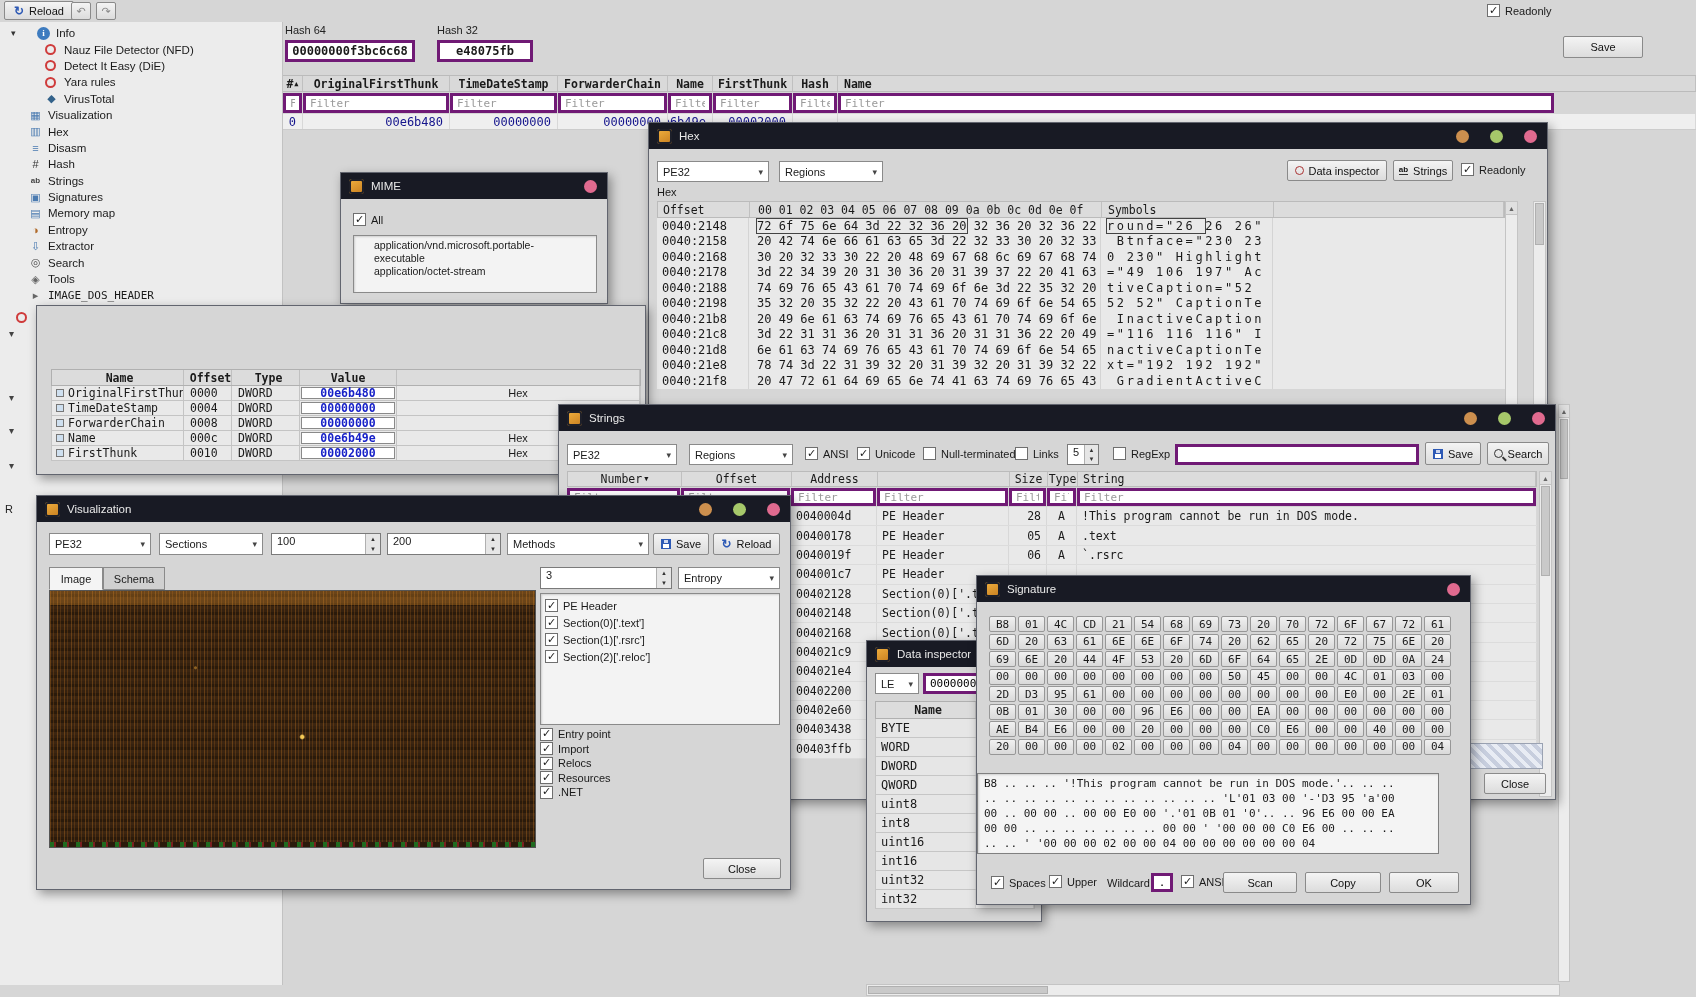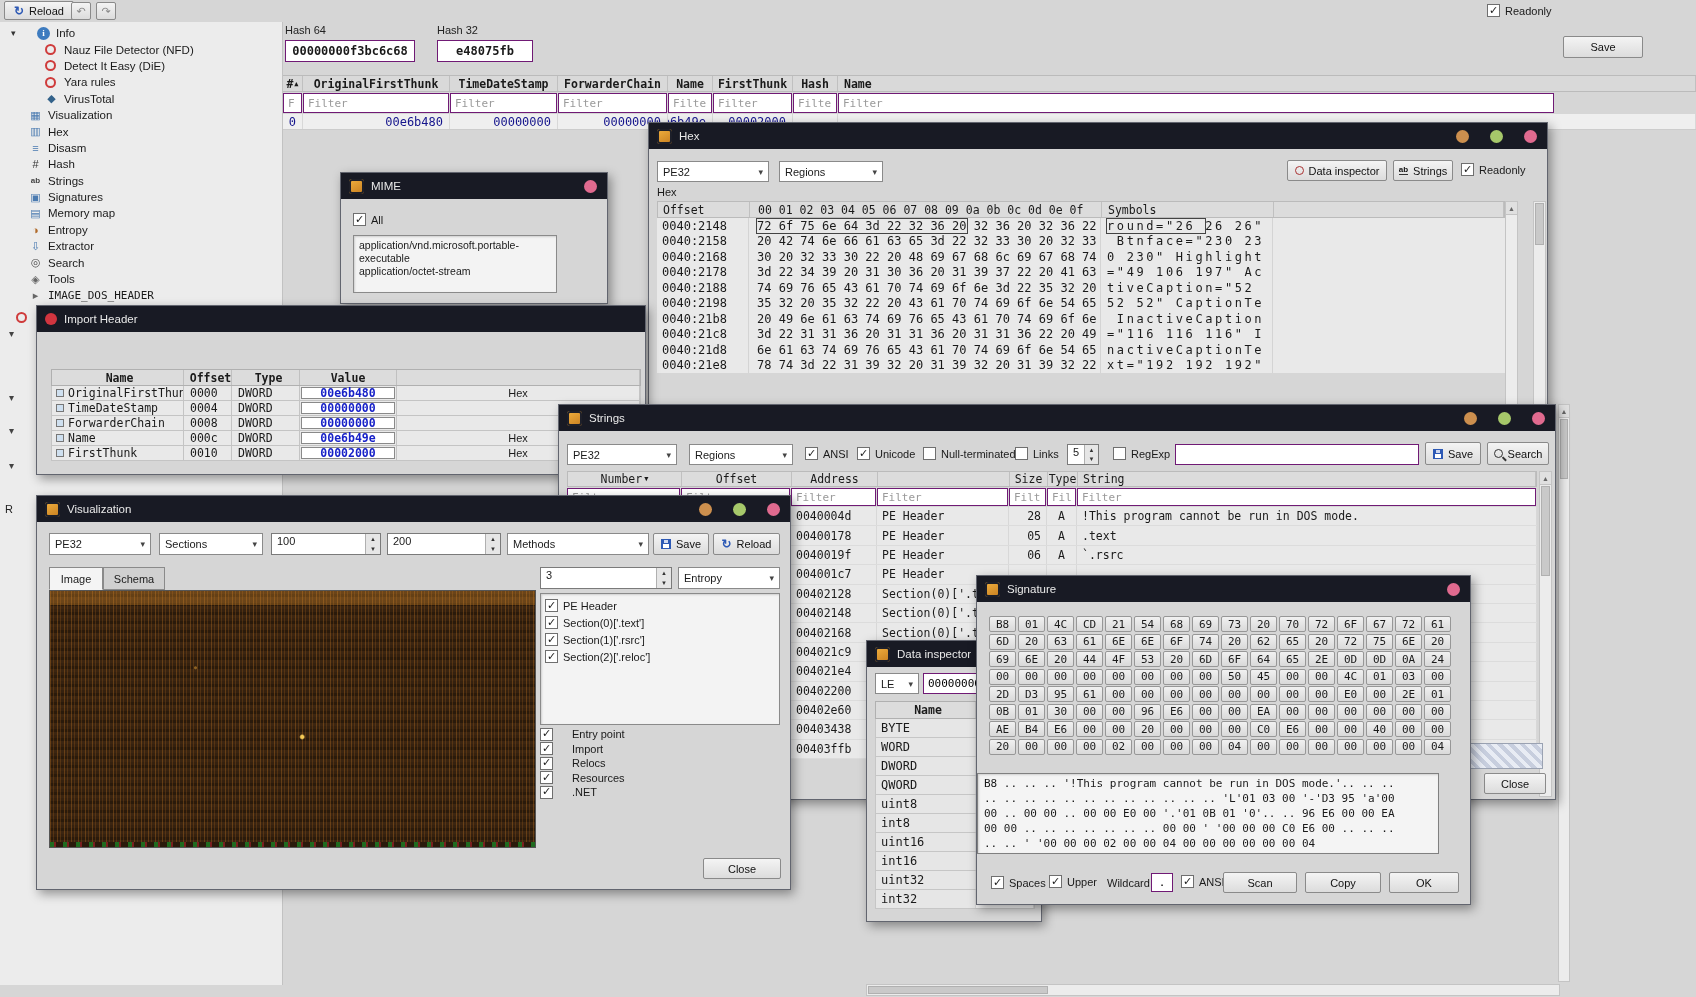--- a/index.html
+++ b/index.html
@@ -22,21 +22,21 @@
   
   .btn { display:inline-flex; align-items:center; justify-content:center; gap:5px;
          background:linear-gradient(#f4f4f4,#dcdcdc); border:1px solid #8a8a8a; border-radius:2px;
          font-size:11px; color:#111; font-family:"Liberation Sans",sans-serif; }
   .combo { display:flex; align-items:center; background:#ffffff; border:1px solid #8a8a8a; padding:0 5px; font-size:11px; }
   .combo::after { content:"▾"; margin-left:auto; color:#444; font-size:9px; padding-left:6px; }
   .check { display:inline-flex; align-items:center; gap:5px; font-size:11px; }
   .box { width:13px; height:13px; background:#fff; border:1px solid #6f6f6f; display:inline-flex;
          align-items:center; justify-content:center; font-size:11px; line-height:1; flex:0 0 auto; }
   .box[data-checked="true"]::before { content:"✓"; margin-top:-1px; }
-  .field, input.field { background:#fff; border:1px solid #701a75; font-size:11px; padding:0 4px; font-family:"DejaVu Sans Mono",monospace; }
+  .field, input.field { background:#fff; border:3px solid #701a75; font-size:11px; padding:0 4px; font-family:"DejaVu Sans Mono",monospace; }
   input::placeholder { color:#9a9a9a; }
   .spinner { display:flex; background:#fff; border:1px solid #7a7a7a; align-items:stretch; }
   .spinner .val { flex:1; padding:1px 5px; font-size:11px; }
   .spinner .arrows { width:15px; border-left:1px solid #b0b0b0; display:flex; flex-direction:column; }
   .spinner .arrows span { flex:1; font-size:6px; display:flex; align-items:center; justify-content:center; color:#333; background:#e6e6e6; }
   .floppy { width:10px; height:10px; background:#2d59b5; position:relative; display:inline-block; flex:0 0 auto; }
   .floppy::before { content:""; position:absolute; left:3px; right:3px; top:1px; height:3px; background:#cfd8ef; }
   .floppy::after { content:""; position:absolute; left:2px; right:2px; bottom:1px; height:4px; background:#fff; }
   .mag { width:9px; height:9px; border:1.5px solid #333; border-radius:50%; position:relative; display:inline-block; flex:0 0 auto; }
   .mag::after { content:""; position:absolute; width:5px; height:1.5px; background:#333; transform:rotate(45deg); right:-5px; bottom:-2px; }
@@ -110,21 +110,21 @@
   .di-head { background:#dcdcdc; border:1px solid #b0b0b0; height:18px; }
   .di-row { height:19px; background:#e6e6e6; border-bottom:1px solid #c6c6c6; border-left:1px solid #c6c6c6; border-right:1px solid #c6c6c6; }
   .di-c0{width:100px;padding-left:5px;justify-content:flex-start}.di-c1{flex:1;background:#f4f4f4}
 
   
   .tab { display:inline-flex; align-items:center; justify-content:center; font-size:11px;
          border:1px solid #8a8a8a; background:#d0d0d0; }
   .tab.active { background:#f4f4f4; border-bottom-color:#f4f4f4; }
   .listbox { background:#f3f3f3; border:1px solid #8a8a8a; box-shadow:inset 1px 1px 2px rgba(0,0,0,.15); }
   .lb-item { display:flex; align-items:center; gap:5px; height:17px; padding-left:4px; font-size:11px; }
-  .opt-item { display:flex; align-items:center; gap:19px; height:14.5px; font-size:11px; }
+  .opt-item { display:flex; align-items:center; gap:5px; height:14.5px; font-size:11px; }
   .vis-image { position:absolute; overflow:hidden; border:1px solid #555;
     background:
       linear-gradient(180deg, rgba(232,150,47,.30) 0 14px, rgba(0,0,0,0) 14px),
       radial-gradient(circle at 52% 57%, rgba(255,210,90,.95) 0 1.5px, rgba(255,210,90,0) 3px),
       radial-gradient(circle at 30% 30%, rgba(240,170,60,.5) 0 1px, rgba(240,170,60,0) 2px),
       repeating-linear-gradient(90deg, rgba(214,130,38,.30) 0 1px, rgba(0,0,0,0) 1px 3px, rgba(190,110,30,.22) 3px 4px, rgba(0,0,0,0) 4px 7px),
       repeating-linear-gradient(180deg, #35210f 0 3px, #2a1a0b 3px 6px, #3b2511 6px 9px);
   }
   .vis-bottom { position:absolute; left:0; right:0; bottom:0; height:5px;
     background:repeating-linear-gradient(90deg,#1f6b1f 0 4px,#7a1f1f 4px 6px,#2a1a0b 6px 13px); }
@@ -339,21 +339,21 @@
       <span class="logo"></span>
       <span class="title">MIME</span>
       <span class="dots">
           <span class="dot pink" style="margin-left:0"></span>
         </span>
     </div>
     <label class="check abs" style="left:12px;top:40px">
       <span class="box" data-checked="true"></span>
       <span>All</span>
     </label>
-    <div class="abs listbox" style="left:12px;top:62px;width:204px;height:58px;padding:3px 5px;font-size:10.5px;line-height:13px">
+    <div class="abs listbox" style="left:12px;top:62px;width:244px;height:58px;padding:3px 20px;font-size:10.5px;line-height:13px">
       <div>application/vnd.microsoft.portable-executable</div>
       <div>application/octet-stream</div>
     </div>
   </div>
 
   <div class="window" style="left:648px;top:122px;width:900px;height:290px">
     <div class="titlebar">
       <span class="logo"></span>
       <span class="title">Hex</span>
       <span class="dots">
@@ -455,35 +455,37 @@
             <div class="dcell hx-c3" style="border-right:none"></div>
           </div>
 
           <div class="trow hx-row">
             <div class="dcell hx-c0">0040:21e8</div>
             <div class="dcell hx-c1"><span class="selseg"></span><span>78 74 3d 22 31 39 32 20 31 39 32 20 31 39 32 22</span></div>
             <div class="dcell hx-c2"><span class="selseg"></span><span>xt="192 192 192"</span></div>
             <div class="dcell hx-c3" style="border-right:none"></div>
           </div>
 
+          <div class="trow hx-row">
+            <div class="dcell hx-c0">0040:21f8</div>
+            <div class="dcell hx-c1"><span class="selseg"></span><span>20 47 72 61 64 69 65 6e 74 41 63 74 69 76 65 43</span></div>
+            <div class="dcell hx-c2"><span class="selseg"></span><span> GradientActiveC</span></div>
+            <div class="dcell hx-c3" style="border-right:none"></div>
+          </div>
         </div>
     </div>
     <div class="abs scrollbar" style="left:856px;top:78px;width:13px;height:204px">
       <div class="sb-arrow">▲</div>
     </div>
     <div class="abs scrollbar" style="left:884px;top:78px;width:13px;height:204px">
       <div class="sb-thumb" style="height:42px;margin:1px"></div>
     </div>
   </div>
 
   <div class="window" style="left:36px;top:305px;width:610px;height:170px">
-    <div class="titlebar">
-      <span class="logo red"></span>
-      <span class="title">Import Header</span>
-    </div>
     <div class="abs" style="left:14px;top:63px;width:590px">
       <div class="trow ih-head">
         <div class="hcell ih-c0">Name</div>
         <div class="hcell ih-c1">Offset</div>
         <div class="hcell ih-c2">Type</div>
         <div class="hcell ih-c3">Value</div>
         <div class="hcell ih-c4"></div>
       </div>
       <div>
 

